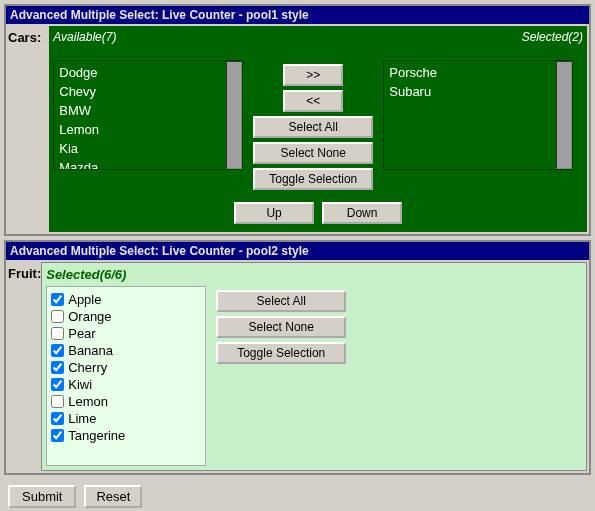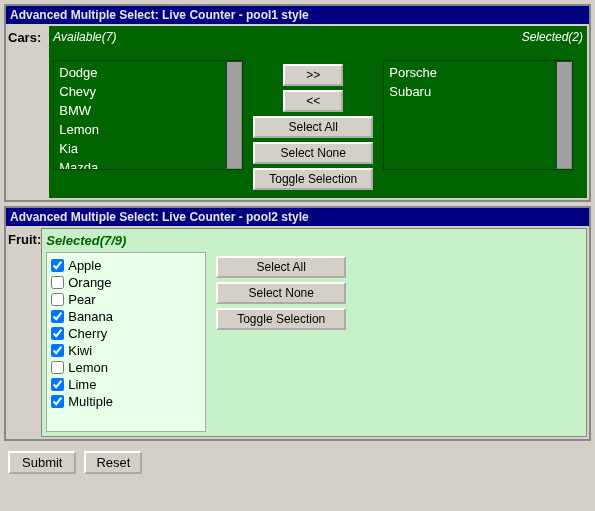--- a/index.html
+++ b/index.html
@@ -253,32 +253,36 @@
             <div class="list-scroll-container">
               <div class="list-items">
                 <div class="list-item-row">Porsche</div>
                 <div class="list-item-row">Subaru</div>
               </div>
               <div class="scrollbar-placeholder"></div>
             </div>
           </div>
         </div>
 
+        <div class="up-down-row">
+          <button class="btn-updown">Up</button>
+          <button class="btn-updown">Down</button>
+        </div>
       </div>
     </div>
   </div>
 </div>
 
 <div class="section">
   <div class="section-title">Advanced Multiple Select: Live Counter - pool2 style</div>
   <div class="section-content">
     <div class="pool2-row">
       <span class="pool2-label">Fruit:</span>
       <div class="pool2-inner">
-        <div class="pool2-header">Selected(7/9)</div>
+        <div class="pool2-header">Selected(6/6)</div>
         <div class="pool2-cols">
 
           <div class="checkbox-list">
             <div class="checkbox-item">
               <input type="checkbox" checked="" style="">
               <span>Apple</span>
             </div>
             <div class="checkbox-item">
               <input type="checkbox" style="">
               <span>Orange</span>
@@ -302,21 +306,21 @@
             <div class="checkbox-item">
               <input type="checkbox" style="">
               <span>Lemon</span>
             </div>
             <div class="checkbox-item">
               <input type="checkbox" checked="" style="">
               <span>Lime</span>
             </div>
             <div class="checkbox-item">
               <input type="checkbox" checked="" style="">
-              <span>Multiple</span>
+              <span>Tangerine</span>
             </div>
           </div>
 
           <div class="pool2-right">
             <button class="btn-pool2">Select All</button>
             <button class="btn-pool2">Select None</button>
             <button class="btn-pool2">Toggle Selection</button>
           </div>
         </div>
       </div>

